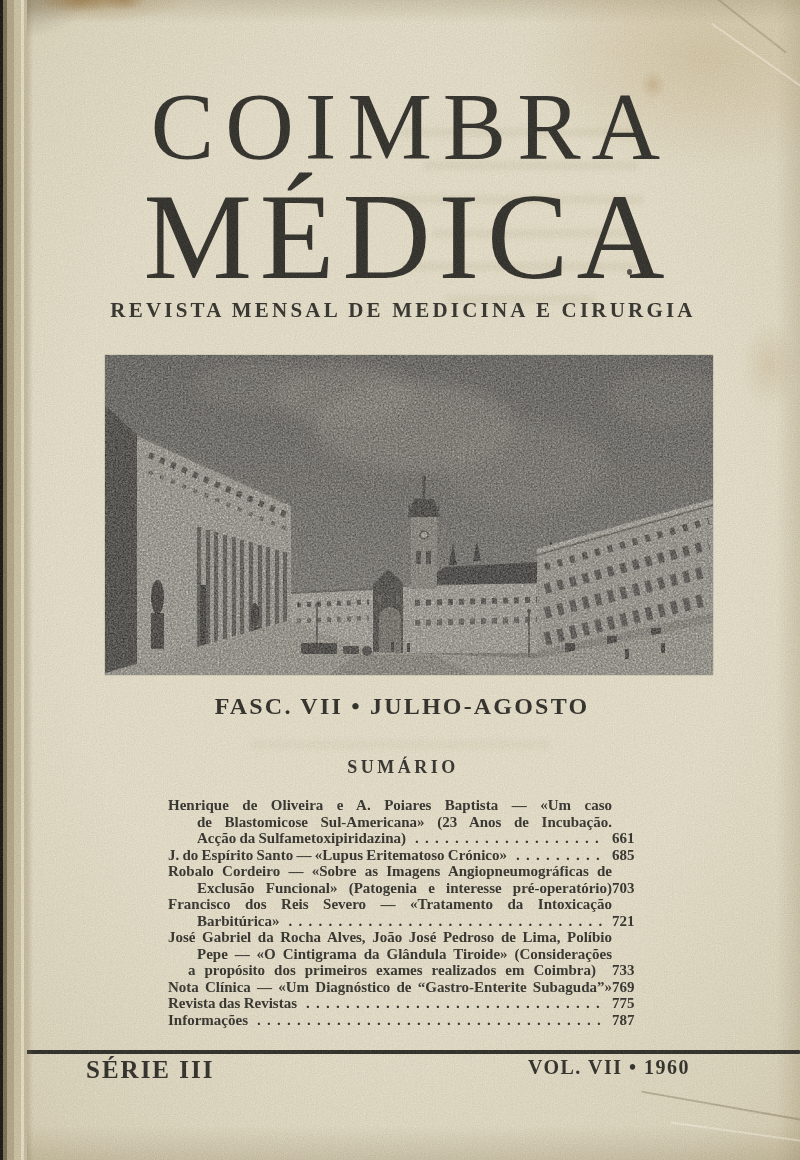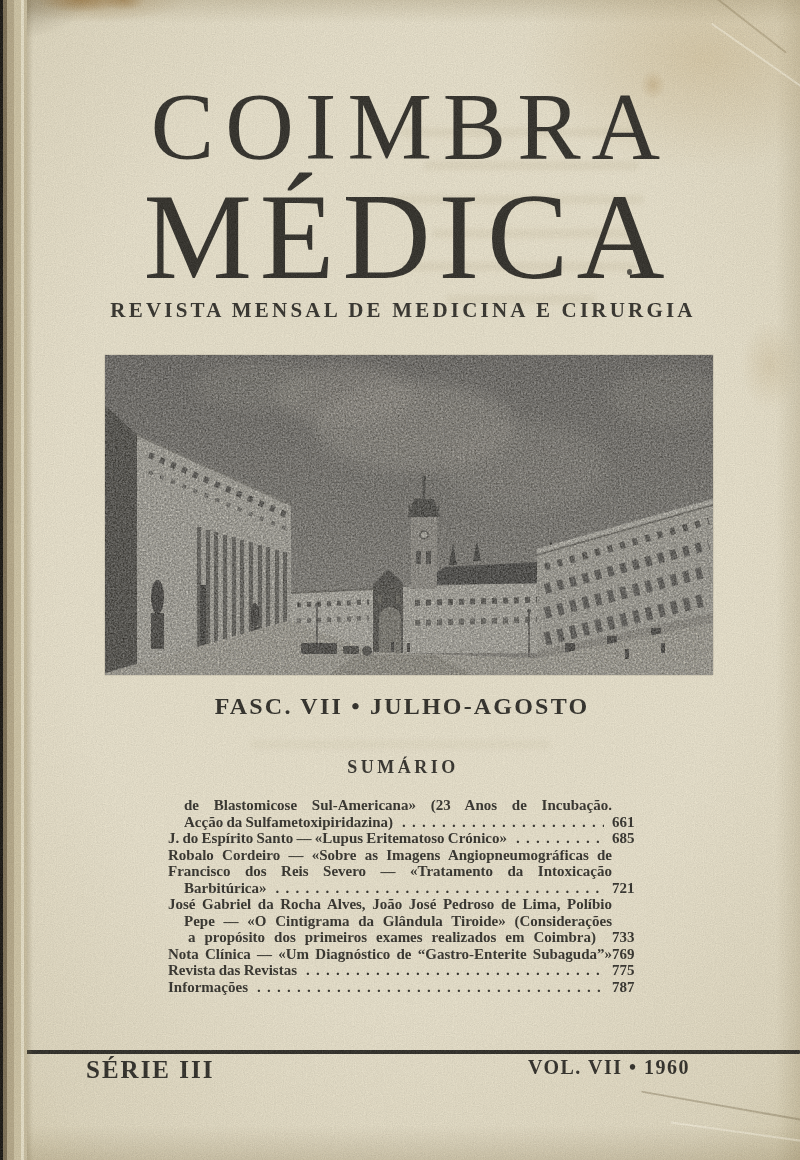--- a/index.html
+++ b/index.html
@@ -49,21 +49,21 @@
     box-shadow:inset 0 0 16px rgba(35,33,26,.5), 0 0 1px rgba(60,55,40,.6);}
   .photo svg{display:block;width:608px;height:320px;}
   
   .issue{position:absolute;left:0;top:692px;width:800px;text-align:center;
     font-size:24px;line-height:1.2;font-weight:700;letter-spacing:2.2px;padding-left:2px;color:#2f2d27;}
   .sumario{position:absolute;left:0;top:757px;width:800px;text-align:center;
     font-size:18px;line-height:1.2;font-weight:700;letter-spacing:3.5px;padding-left:3px;color:#33312b;}
   .toc{position:absolute;left:168px;top:797px;width:477px;
     font-size:15px;line-height:16.5px;font-weight:700;color:#33312b;word-spacing:-0.5px;}
   .toc-row{display:flex;align-items:baseline;}
-  .toc-row.ind1{margin-left:16px;}
+  .toc-row.ind1{margin-left:29px;}
   .toc-row.ind2{margin-left:20px;gap:8px;}
   .toc-text{flex:0 0 auto;white-space:nowrap;}
   .toc-row.just .toc-text{flex:1 1 auto;white-space:normal;text-align:justify;text-align-last:justify;min-width:0;}
   .toc-dots{flex:1 1 auto;overflow:hidden;white-space:nowrap;letter-spacing:1.5px;margin:0 8px 0 9px;}
   .toc-dots.nodots{flex:0 0 0;margin:0;overflow:hidden;}
   .toc-page{flex:0 0 33px;text-align:left;}
   
   .rule{position:absolute;left:18px;top:1050px;width:782px;height:4px;background:#2e2c26;border-radius:1px;}
   .footer-left{position:absolute;left:86px;top:1056px;font-size:25px;font-weight:700;letter-spacing:2px;color:#2f2d27;}
   .footer-right{position:absolute;right:110px;top:1056px;font-size:20px;font-weight:700;letter-spacing:1.5px;color:#2f2d27;}
@@ -219,39 +219,49 @@
         <rect x="0" y="0" width="608" height="320" filter="url(#gD)" opacity="0.45"></rect>
         <rect x="0" y="0" width="608" height="320" filter="url(#gL)" opacity="0.3"></rect>
       </g>
     </svg>
   </div>
 
   <div class="issue">FASC. VII  •  JULHO-AGOSTO</div>
   <div class="sumario">SUMÁRIO</div>
 
   <div class="toc">
+      <div class="toc-row ind0 just">
+    <span class="toc-text">Henrique de Oliveira e A. Poiares Baptista — «Um caso</span>
+    <span class="toc-dots nodots"></span>
+    <span class="toc-page"></span>
+  </div>
       <div class="toc-row ind1 just">
     <span class="toc-text">de Blastomicose Sul-Americana» (23 Anos de Incubação.</span>
     <span class="toc-dots nodots"></span>
     <span class="toc-page"></span>
   </div>
       <div class="toc-row ind1">
     <span class="toc-text">Acção da Sulfametoxipiridazina)</span>
     <span class="toc-dots">. . . . . . . . . . . . . . . . . . . . . . . . . . . . . . . . . . . . . . . . . . . . . . . . . . . . . . . . . . . . . . . . . . . . . . </span>
     <span class="toc-page">661</span>
   </div>
       <div class="toc-row ind0">
     <span class="toc-text">J. do Espírito Santo — «Lupus Eritematoso Crónico»</span>
     <span class="toc-dots">. . . . . . . . . . . . . . . . . . . . . . . . . . . . . . . . . . . . . . . . . . . . . . . . . . . . . . . . . . . . . . . . . . . . . . </span>
     <span class="toc-page">685</span>
   </div>
       <div class="toc-row ind0 just">
     <span class="toc-text">Robalo Cordeiro — «Sobre as Imagens Angiopneumográficas de</span>
     <span class="toc-dots nodots"></span>
     <span class="toc-page"></span>
+  </div>
+      <div class="toc-row ind1 just">
+    <span class="toc-text">Exclusão Funcional» (Patogenia e interesse pré-operatório)</span>
+    <span class="toc-dots nodots"></span>
+    <span class="toc-page">703</span>
   </div>
       <div class="toc-row ind0 just">
     <span class="toc-text">Francisco dos Reis Severo — «Tratamento da Intoxicação</span>
     <span class="toc-dots nodots"></span>
     <span class="toc-page"></span>
   </div>
       <div class="toc-row ind1">
     <span class="toc-text">Barbitúrica»</span>
     <span class="toc-dots">. . . . . . . . . . . . . . . . . . . . . . . . . . . . . . . . . . . . . . . . . . . . . . . . . . . . . . . . . . . . . . . . . . . . . . </span>
     <span class="toc-page">721</span>

